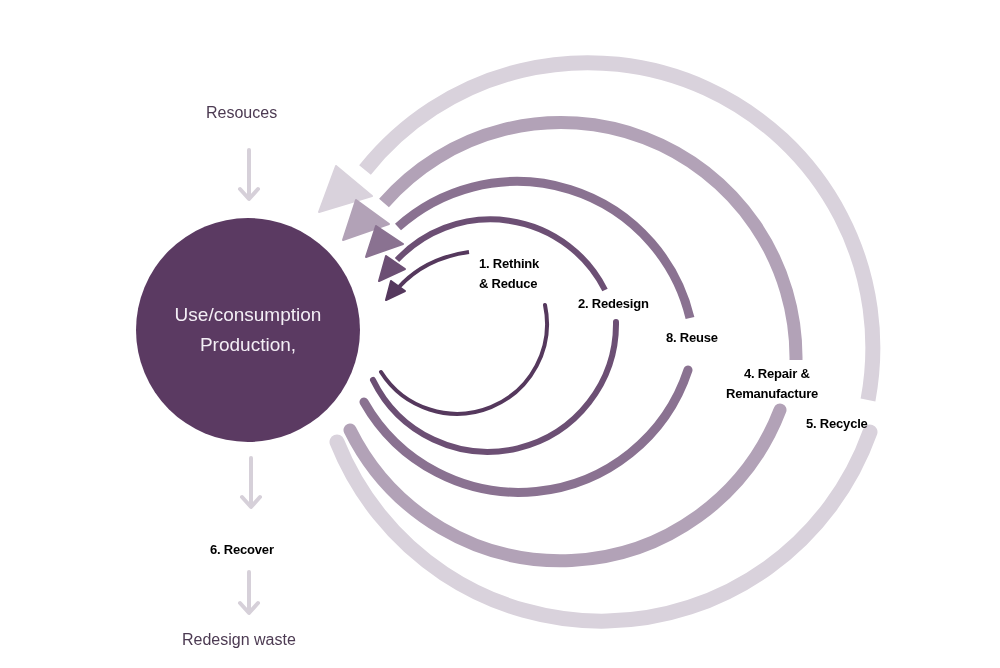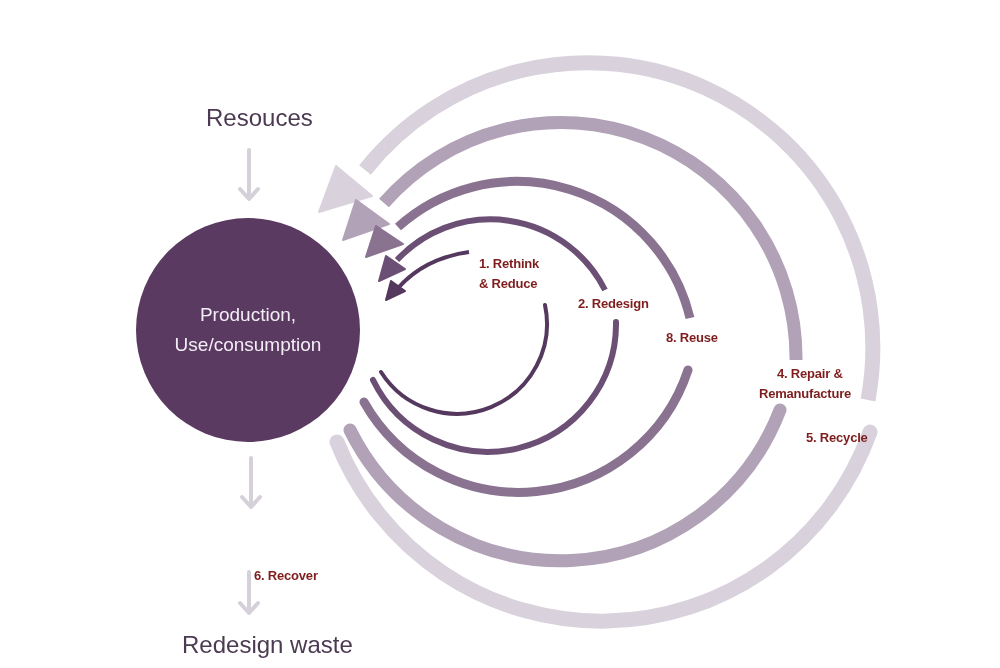--- a/index.html
+++ b/index.html
@@ -1,21 +1,21 @@
 <!DOCTYPE html>
 <html><head>
 <meta charset="utf-8">
 <style>
   html, body { margin: 0; padding: 0; background: #ffffff; }
   body { width: 1000px; height: 668px; position: relative; overflow: hidden;
          font-family: "Liberation Sans", sans-serif; }
   svg#diagram { position: absolute; left: 0; top: 0; }
-  .lbl { position: absolute; color: #7f1d1d; font-weight: 700; font-size: 13px;
+  .lbl { position: absolute; color: #000000; font-weight: 700; font-size: 13px;
          letter-spacing: -0.2px; line-height: 20px; white-space: nowrap; }
-  .big { position: absolute; color: #4c3a52; font-size: 24px; white-space: nowrap; }
+  .big { position: absolute; color: #4c3a52; font-size: 16px; white-space: nowrap; }
   .center-text { position: absolute; left: 135px; top: 300px; width: 226px;
          text-align: center; color: #f3eef5; font-size: 19px; line-height: 30px; }
 </style>
 </head>
 <body>
 
 <svg id="diagram" width="1000" height="668" viewBox="0 0 1000 668">
 
   <g class="down-arrow">
     <line x1="249" y1="150" x2="249" y2="198" stroke-width="4" stroke-linecap="round" stroke="#d6d0d9"></line>
@@ -60,29 +60,29 @@
     <polygon points="386,300 391,281 405,291" fill="#55385d" stroke="#55385d" stroke-linejoin="round" stroke-width="2"></polygon>
   </g>
 
   <circle id="center-circle" cx="248" cy="330" r="112" fill="#5b3a62"></circle>
 </svg>
 
 <div class="big" style="left:206px; top:104px;">Resouces</div>
 <div class="big" style="left:182px; top:631px;">Redesign waste</div>
 
 <div class="center-text">
+  <div>Use/consumption</div>
   <div>Production,</div>
-  <div>Use/consumption</div>
 </div>
 
-<div class="lbl" style="left:210px; top:566px;margin-left:44px;">6. Recover</div>
+<div class="lbl" style="left:210px; top:540px;">6. Recover</div>
 
 <div class="lbl" style="left:479px; top:254px;">
   <div>1. Rethink</div>
   <div>&amp; Reduce</div>
 </div>
 <div class="lbl" style="left:578px; top:294px;text-align:right;">2. Redesign</div>
 <div class="lbl" style="left:666px; top:328px;">8. Reuse</div>
-<div class="lbl" style="left:759px; top:364px;">
+<div class="lbl" style="left:726px; top:364px;">
   <div style="padding-left:18px;">4. Repair &amp;</div>
   <div>Remanufacture</div>
 </div>
-<div class="lbl" style="left:806px; top:428px;">5. Recycle</div>
+<div class="lbl" style="left:806px; top:414px;">5. Recycle</div>
 
 </body></html>

